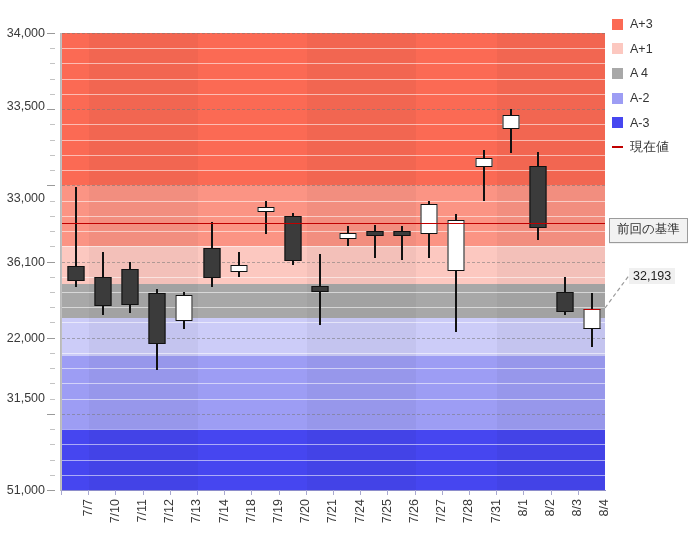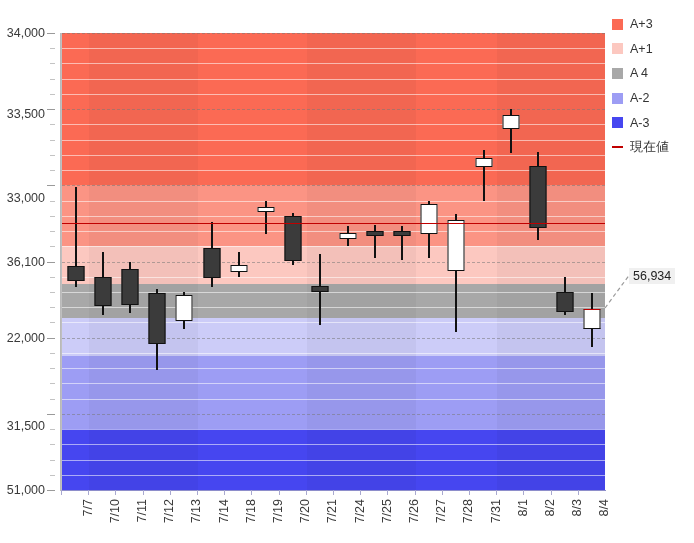--- a/index.html
+++ b/index.html
@@ -144,25 +144,25 @@
       <div class="yminor" style="top: 154.867px;"></div>
       <div class="yminor" style="top: 139.633px;"></div>
       <div class="yminor" style="top: 124.4px;"></div>
       <div class="ytick" style="top: 109.167px;"></div>
       <div class="yminor" style="top: 93.9333px;"></div>
       <div class="yminor" style="top: 78.7px;"></div>
       <div class="yminor" style="top: 63.4667px;"></div>
       <div class="yminor" style="top: 48.2333px;"></div>
       <div class="ytick" style="top: 33px;"></div>
       <div class="ylabel" style="top: 490px;">51,000</div>
-      <div class="ylabel" style="top: 426px; margin-left: 8px;">31,500</div>
+      <div class="ylabel" style="top: 398px; margin-left: 8px;">31,500</div>
       <div class="ylabel" style="top: 337.667px;">22,000</div>
       <div class="ylabel" style="top: 261.5px;">36,100</div>
       <div class="ylabel" style="top: 198px;">33,000</div>
-      <div class="ylabel" style="top: 114px;">33,500</div>
+      <div class="ylabel" style="top: 106px;">33,500</div>
       <div class="ylabel" style="top: 33px;">34,000</div>
     </div>
   <div class="axis-vline"></div>
 
   <div class="plot-area">
     <div class="bands" id="bands">
         <div class="band" style="top: 0px; height: 152.333px; background: rgb(251, 106, 84);"></div>
         <div class="band" style="top: 152.333px; height: 60.9333px; background: rgb(251, 148, 132);"></div>
         <div class="band" style="top: 213.267px; height: 38.0833px; background: rgb(252, 200, 192);"></div>
         <div class="band" style="top: 251.35px; height: 33.5133px; background: rgb(168, 168, 168);"></div>
@@ -358,20 +358,21 @@
       <div class="legend-row">
         <span class="swatch" style="background: rgb(70, 70, 240);"></span>
         <span class="legend-label">A-3</span>
       </div>
       <div class="legend-row">
         <span class="legend-line" style="border-top-color: rgb(192, 0, 0);"></span>
         <span class="legend-label jp">現在値</span>
       </div>
     </div>
 
+  <div class="std-button">前回の基準</div>
 
   <svg class="leader" viewBox="0 0 40 50">
     <path d="M2,48 L30,10" stroke="#9a9a9a" stroke-width="1.2" stroke-dasharray="4,3" fill="none"></path>
     <path d="M26,10 L36,10" stroke="#9a9a9a" stroke-width="1.2" stroke-dasharray="4,3" fill="none"></path>
   </svg>
-  <div class="callout">56,934</div>
+  <div class="callout">32,193</div>
 
 </div>
 
 </body></html>

